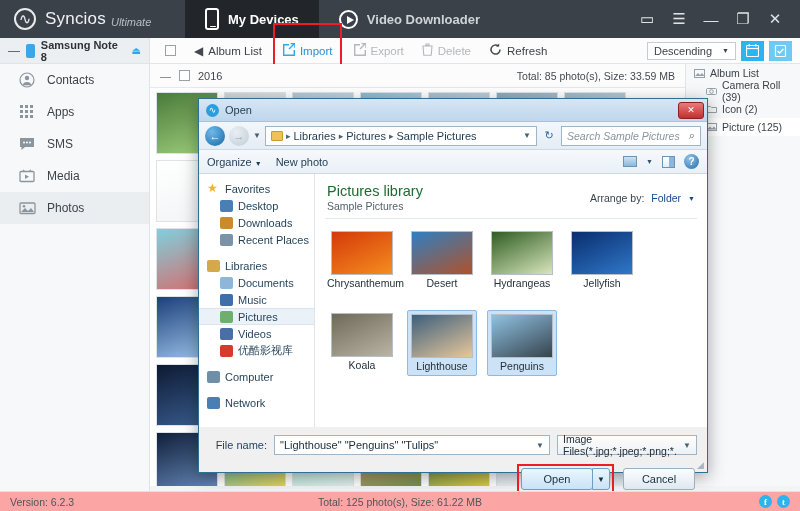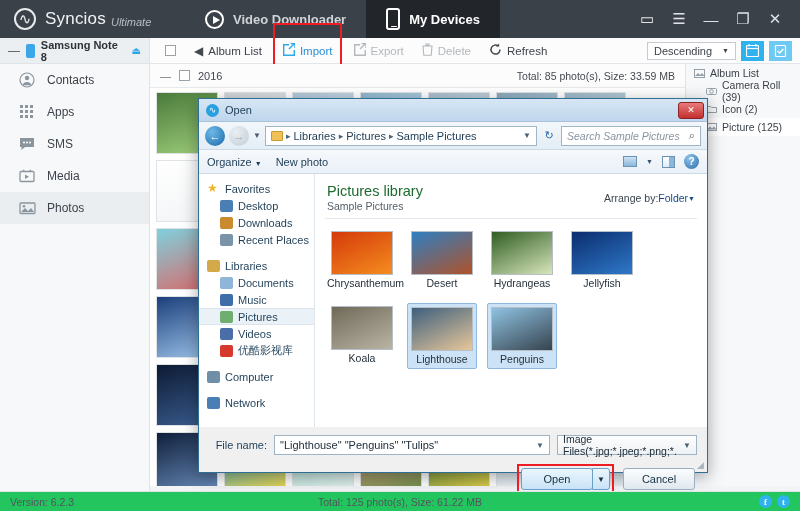--- a/index.html
+++ b/index.html
@@ -113,21 +113,21 @@
     background:#f7f8f9; border-left:1px solid #e0e4e7;
   }
   .rp-item { height:18px; display:flex; align-items:center; gap:5px; font-size:10.5px; color:#3d434a; padding-left:8px; }
   .rp-item.sub { padding-left:20px; }
   .rp-item.sel { background:#ffffff; }
   .rp-ico { width:11px; height:10px; color:#95a0a9; font-size:9px; display:flex; align-items:center;}
 
   
   .statusbar {
     position:absolute; left:0; top:491px; width:800px; height:20px;
-    background:#22c55e; border-top:1px solid #dfe3e6;
+    background:#fca5a5; border-top:1px solid #dfe3e6;
     display:flex; align-items:center; font-size:10.5px; color:#50565c;
   }
   .sb-ver { padding-left:10px; }
   .sb-mid { position:absolute; left:50%; transform:translateX(-50%); }
   .sb-social { margin-left:auto; display:flex; gap:5px; padding-right:10px; }
   .soc { width:13px;height:13px;border-radius:50%;background:#2fb3ef;color:#fff;font-size:9px;display:flex;align-items:center;justify-content:center;font-family:"Liberation Serif",serif;font-weight:bold;}
 
   
   .dialog {
     position:absolute; left:198px; top:98px; width:510px; height:375px;
@@ -190,25 +190,25 @@
   .nav-row { height:17px; display:flex; align-items:center; gap:5px; font-size:11px; color:#1f3f58; padding-left:8px;}
   .nav-row.lvl2 { padding-left:21px; }
   .nav-row.sel { background:#eaf1f7; border-top:1px solid #d9e4ee; border-bottom:1px solid #d9e4ee; }
   .nav-spacer { height:9px; }
   .nv-ico { width:13px;height:12px;border-radius:2px;display:inline-block;}
 
   .dlg-list { flex:1; background:#fff; position:relative; overflow:hidden; }
   .lib-head { padding:9px 12px 6px 12px; display:flex; align-items:flex-start; }
   .lib-title { font-size:14.5px; color:#1d6b2f; }
   .lib-sub { font-size:10.5px; color:#55606a; margin-top:1px; }
-  .arrange { margin-left:auto; display:flex; align-items:center; gap:0; font-size:10.5px; color:#3a444d; padding-top:9px;}
+  .arrange { margin-left:auto; display:flex; align-items:center; gap:7px; font-size:10.5px; color:#3a444d; padding-top:9px;}
   .arrange b { color:#15498a; font-weight:normal; }
   .sephr { height:1px; background:#e2e8ed; margin:0 10px; }
 
-  .tiles { padding:9px 0 0 12px; display:flex; flex-wrap:wrap; gap:11px 10px; }
+  .tiles { padding:9px 0 0 12px; display:flex; flex-wrap:wrap; gap:18px 10px; }
   .tile { width:70px; }
   .tile.selected { background:#cce3f7; border:1px solid #8fb9de; border-radius:2px; }
   .tile-img { width:62px;height:44px; margin:3px auto 0 auto; border:1px solid #b6bfc7; background-size:cover;background-position:center; }
   .tile-lbl { text-align:center; font-size:10.5px; color:#25303a; padding:2px 0 3px 0; }
 
   .dlg-foot { height:auto; padding:8px 10px 0 10px; }
   .foot-row { display:flex; align-items:center; gap:7px; margin-bottom:9px; }
   .foot-lbl { font-size:11px; color:#1f3f58; width:58px; text-align:right; }
   .fn-input {
     flex:1; height:20px; background:#fff; border:1px solid #9fb4c4;
@@ -235,27 +235,27 @@
 
 <div id="app">
 
   <div class="titlebar">
     <div class="brand">
       <div class="brand-logo">∿</div>
       <div class="brand-name">Syncios</div>
       <div class="brand-sub">Ultimate</div>
     </div>
 
+    <div class="navtab active">
+      <span class="ico-phone"></span>
+      <span>My Devices</span>
+    </div>
     <div class="navtab">
       <span class="ico-play"></span>
       <span>Video Downloader</span>
-    </div>
-    <div class="navtab active">
-      <span class="ico-phone"></span>
-      <span>My Devices</span>
     </div>
 
     <div class="winbtns">
       <div class="winbtn">▭</div>
       <div class="winbtn">☰</div>
       <div class="winbtn">—</div>
       <div class="winbtn">❐</div>
       <div class="winbtn">✕</div>
     </div>
   </div>

